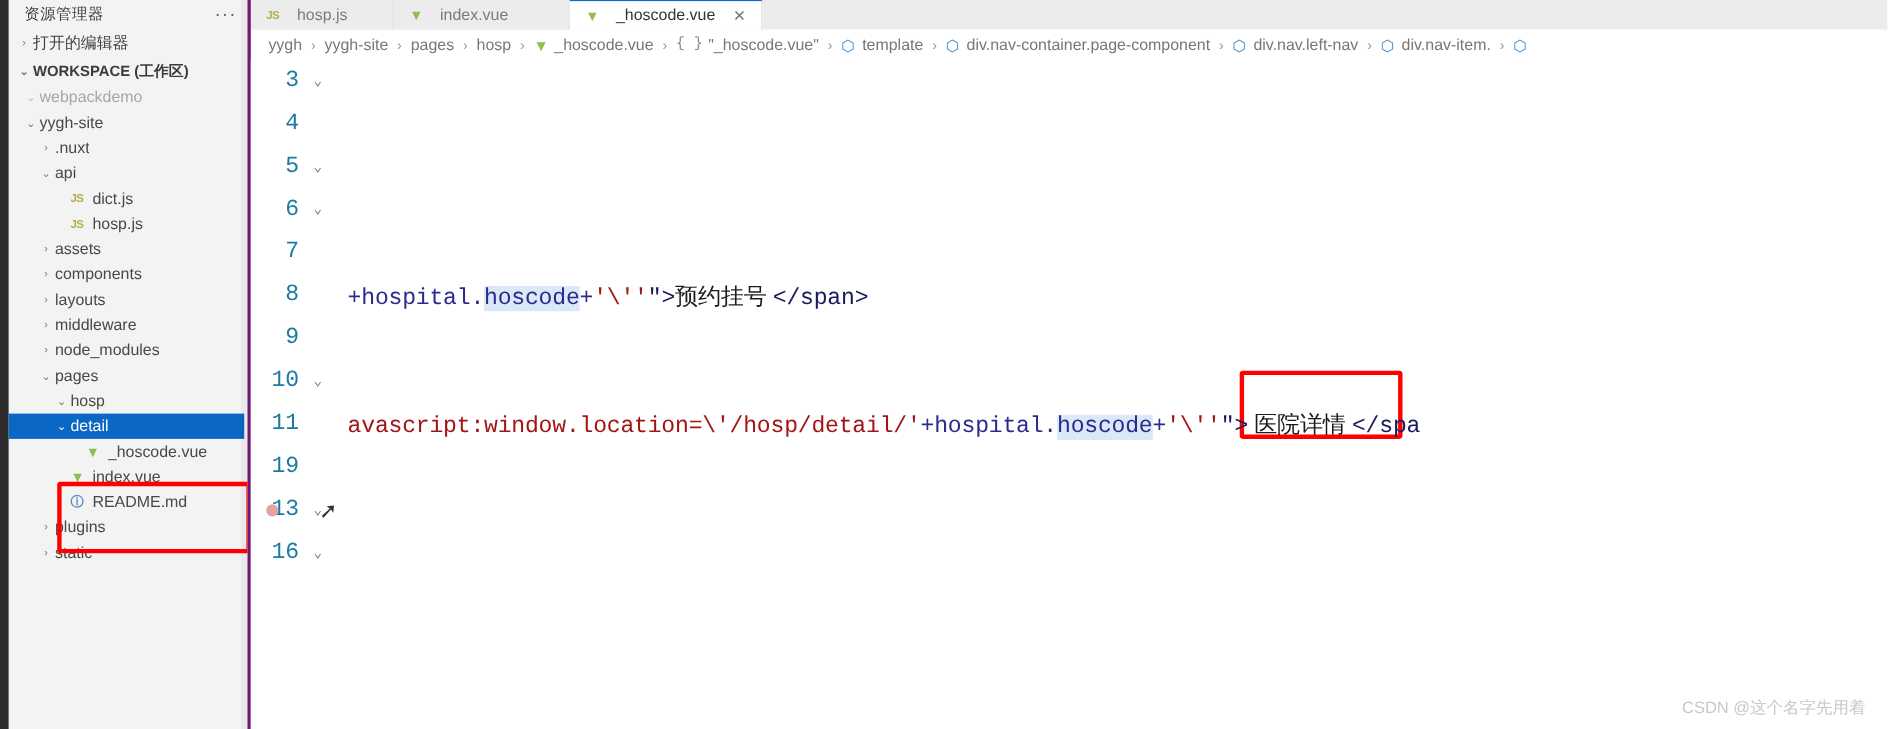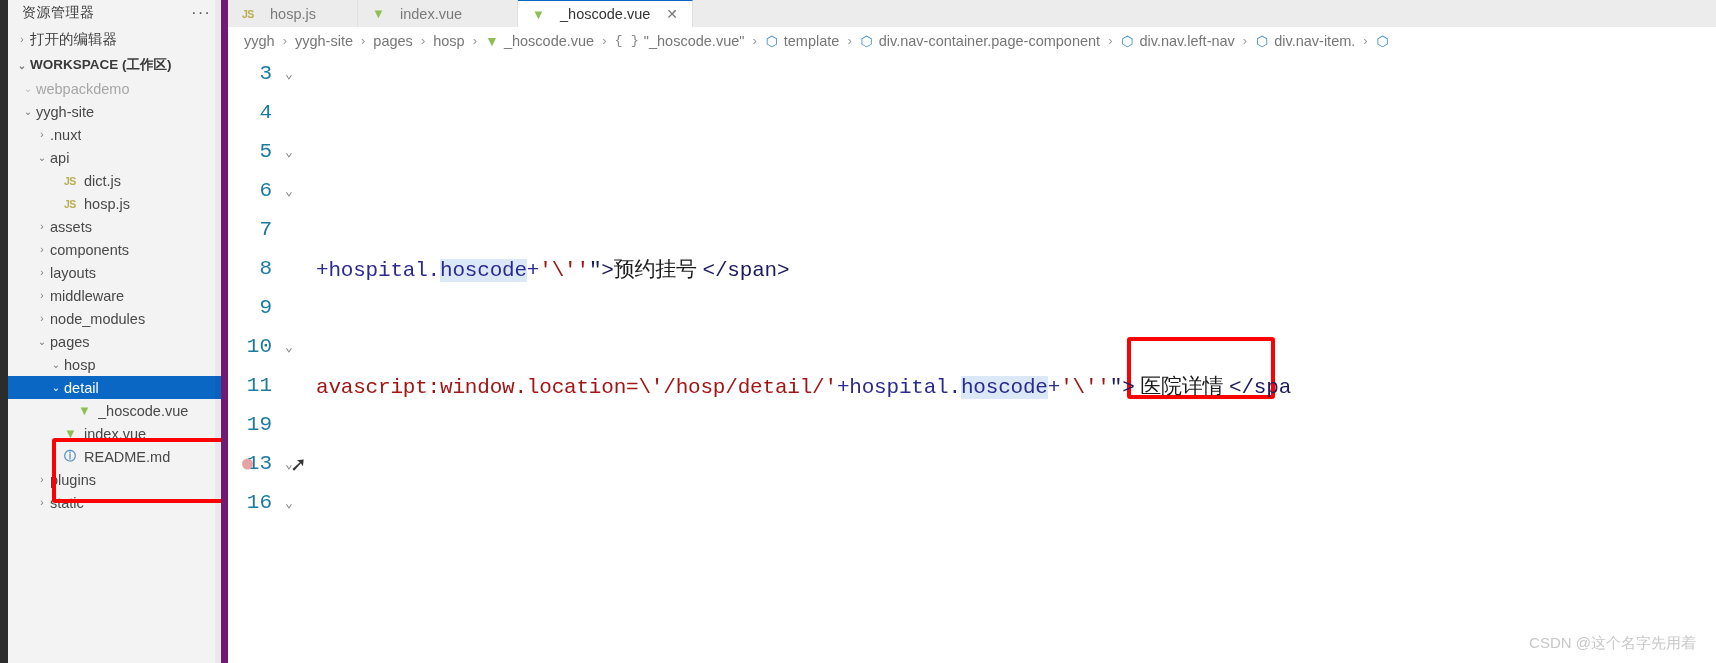--- a/index.html
+++ b/index.html
@@ -24,21 +24,21 @@
     flex: 0 0 8px;
   }
 
   
   .sidebar {
     width: 220px;
     height: 663px;
     background: #f3f3f3;
     flex: 0 0 220px;
     position: relative;
-    border-right: 7px solid #701a75;
+    border-right: 3px solid #701a75;
     overflow: hidden;
   }
   .sidebar-header {
     height: 26px;
     display: flex;
     align-items: center;
     justify-content: space-between;
     padding: 0 10px 0 14px;
     color: #4a4a4a;
     font-size: 14px;
@@ -144,21 +144,21 @@
     background: #ffffff;
     display: flex;
     align-items: center;
     padding-left: 16px;
     font-size: 14.5px;
     color: #777777;
     white-space: nowrap;
     overflow: hidden;
     gap: 0px;
   }
-  .bc-item { display: inline-flex; align-items: center; gap: 5px; text-align: center; }
+  .bc-item { display: inline-flex; align-items: center; gap: 5px; }
   .bc-sep { padding: 0 8px; color: #9a9a9a; font-size: 13px; }
   .bc-brace { color: #8a8a8a; font-family: "Liberation Mono", monospace; font-size: 13.5px; }
   .cube {
     display: inline-block;
     width: 14px; height: 14px;
     position: relative;
     color: #3b86c8;
     font-size: 14px;
     line-height: 14px;
   }

